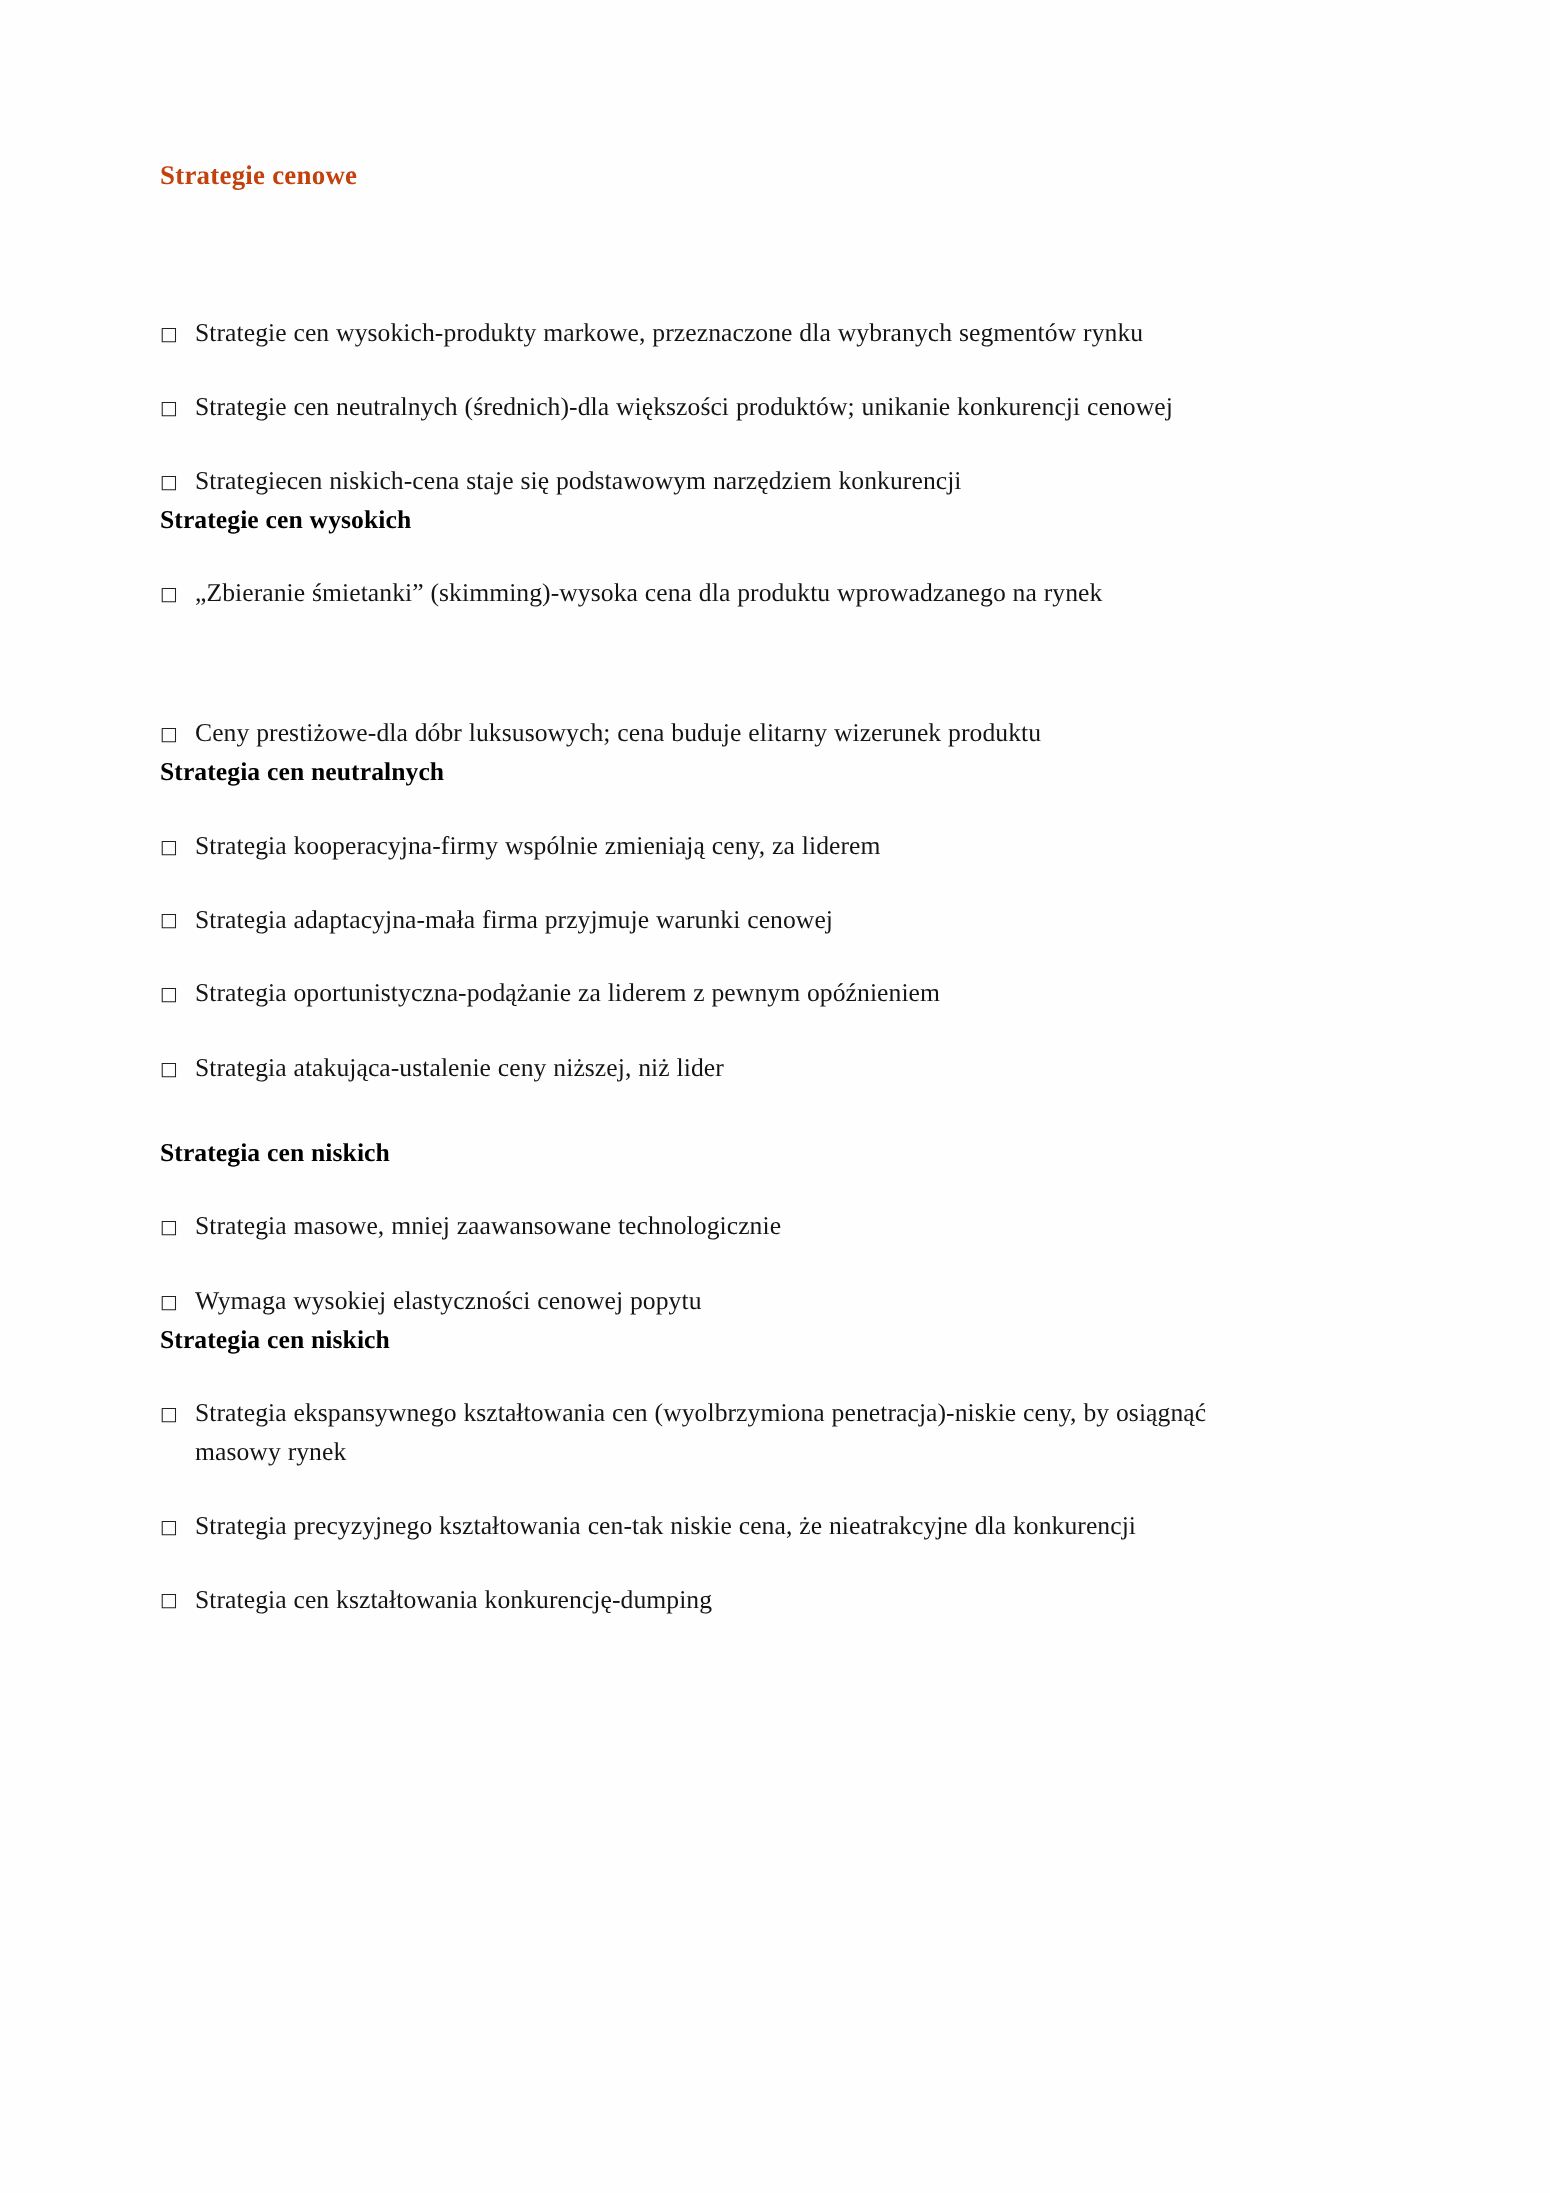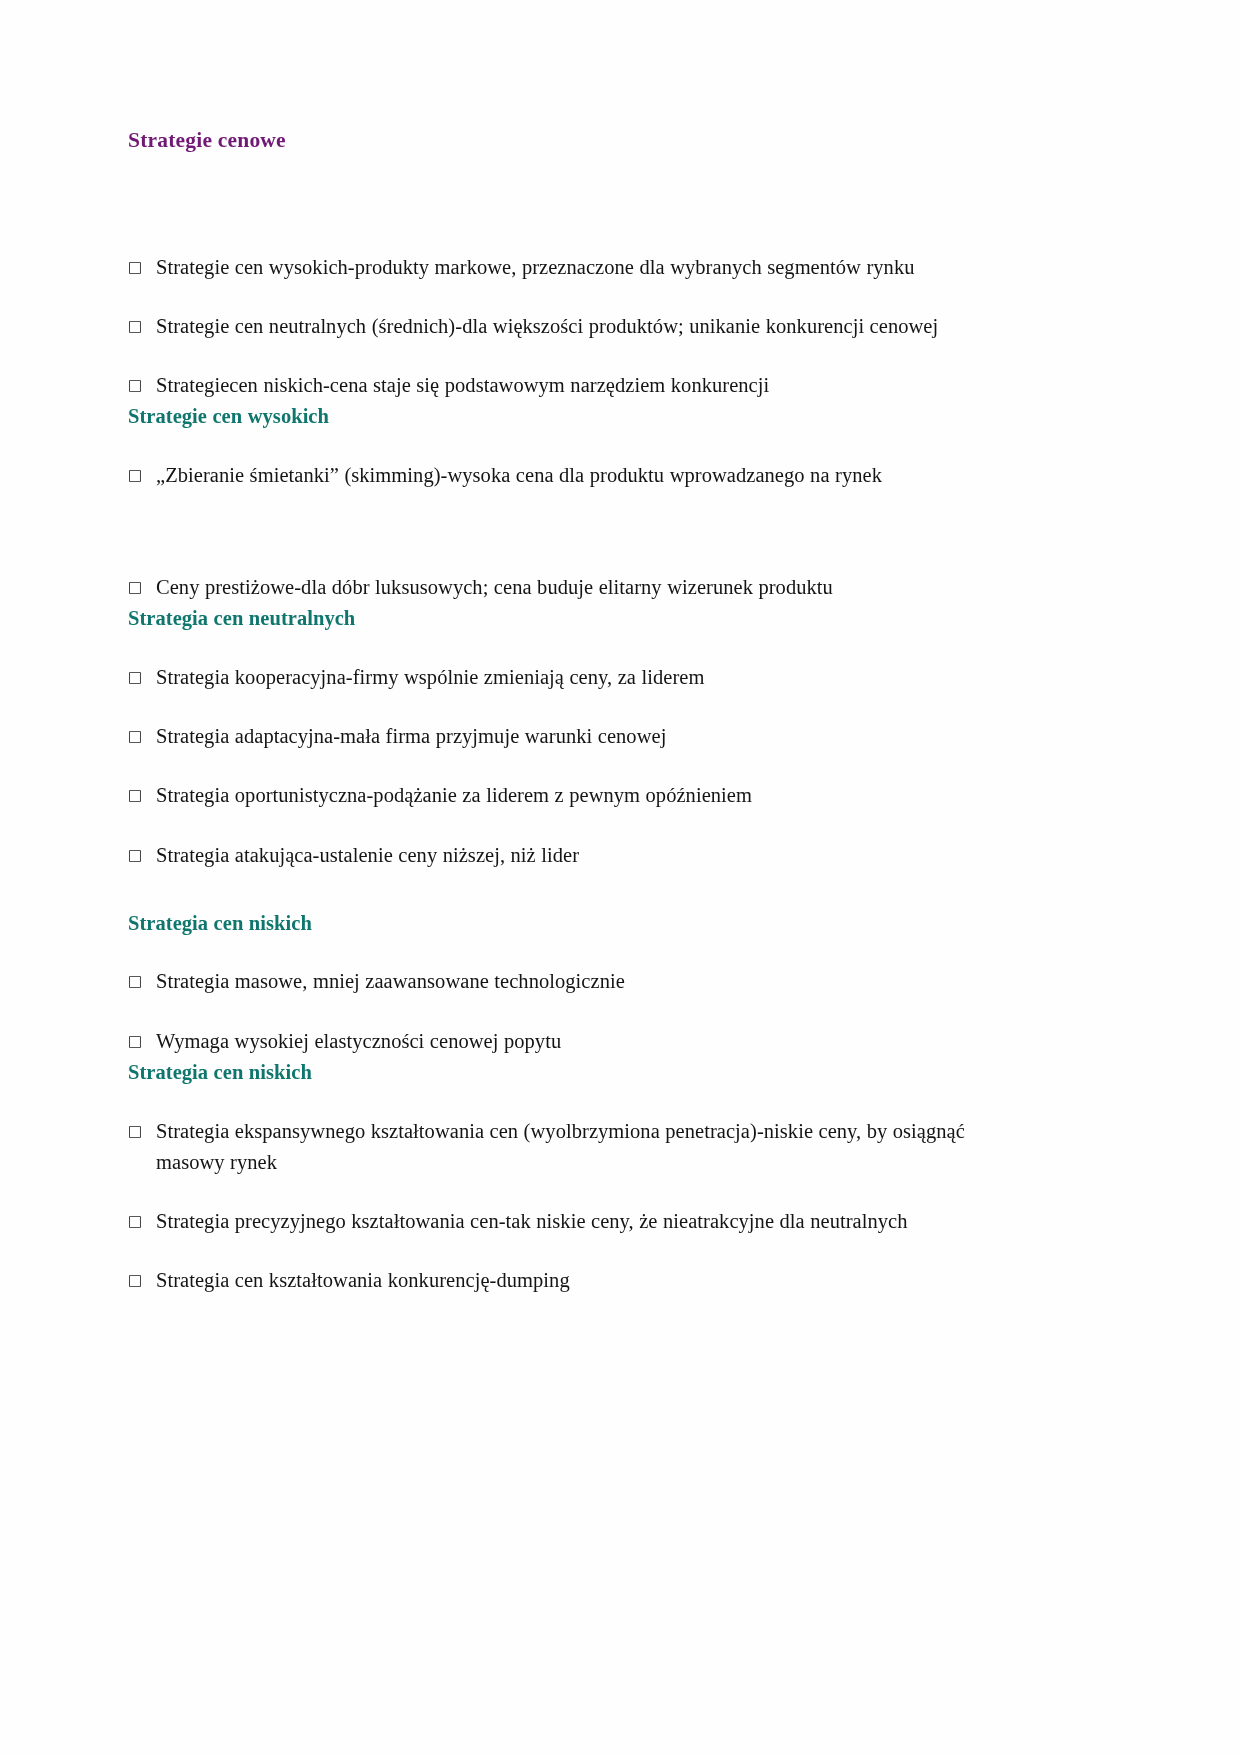--- a/index.html
+++ b/index.html
@@ -30,21 +30,21 @@
     left: 128px;
     top: 128px;
     width: 900px;
   }
   .doc-title {
     font-size: 21.5px;
     font-weight: bold;
     letter-spacing: 0.2px;
     line-height: 1.2;
     margin: 0 0 0 0;
-    color: #701a75;
+    color: #c2410c;
   }
   .spacer-title {
     height: 70px;
   }
   .para {
     font-size: 20.5px;
     line-height: 1.52;
     color: #141414;
     margin: 0;
     padding: 0;
@@ -69,21 +69,21 @@
     display: block;
     margin-top: 28px;
   }
   .plain-line {
     margin-bottom: 2px;
   }
   .bold-head {
     font-weight: bold;
     font-size: 20.5px;
     line-height: 1.5;
-    color: #0f766e;
+    color: #000000;
   }
   .bold-run {
     font-weight: normal;
   }
   .gap-med { height: 30px; }
   .gap-large { height: 46px; }
   .tight { margin-bottom: 0px; }
 </style>
 </head>
 <body>
@@ -162,21 +162,21 @@
 
     <div class="para bold-head plain-line">Strategia cen niskich</div>
 
     <div class="para bullet-line">
       <span class="bullet-glyph">□</span>
       <span class="bullet-text">Strategia ekspansywnego kształtowania cen (wyolbrzymiona penetracja)-niskie ceny, by osiągnąć masowy rynek</span>
     </div>
 
     <div class="para bullet-line">
       <span class="bullet-glyph">□</span>
-      <span class="bullet-text">Strategia precyzyjnego kształtowania cen-tak niskie ceny, że nieatrakcyjne dla neutralnych</span>
+      <span class="bullet-text">Strategia precyzyjnego kształtowania cen-tak niskie cena, że nieatrakcyjne dla konkurencji</span>
     </div>
 
     <div class="para bullet-line tight">
       <span class="bullet-glyph">□</span>
       <span class="bullet-text">Strategia cen kształtowania konkurencję-dumping</span>
     </div>
 
 
   </div>
 </div>

